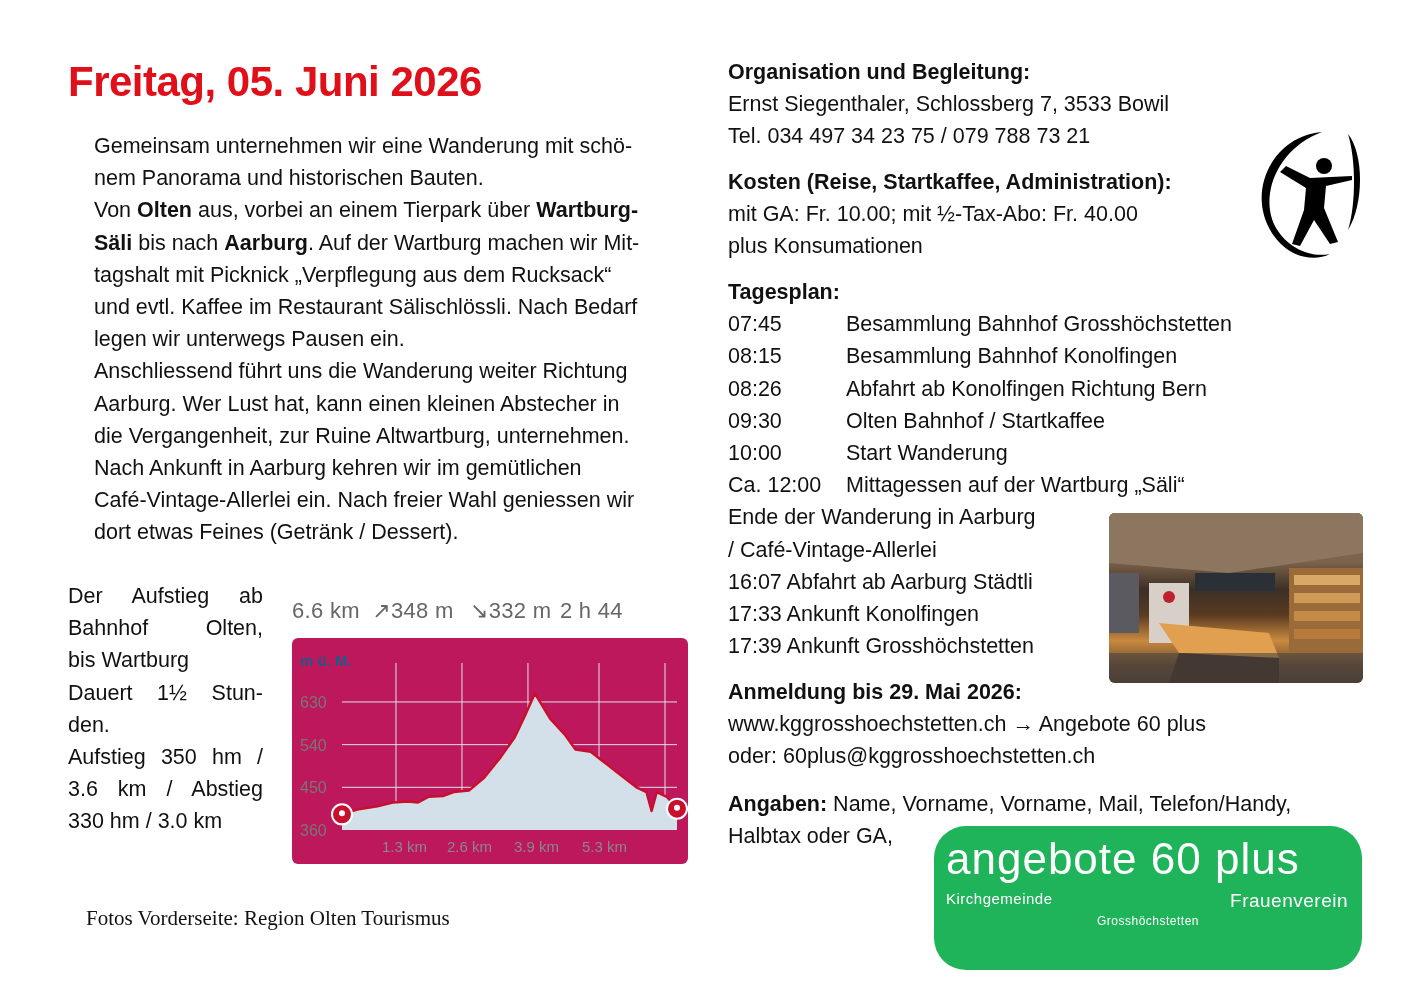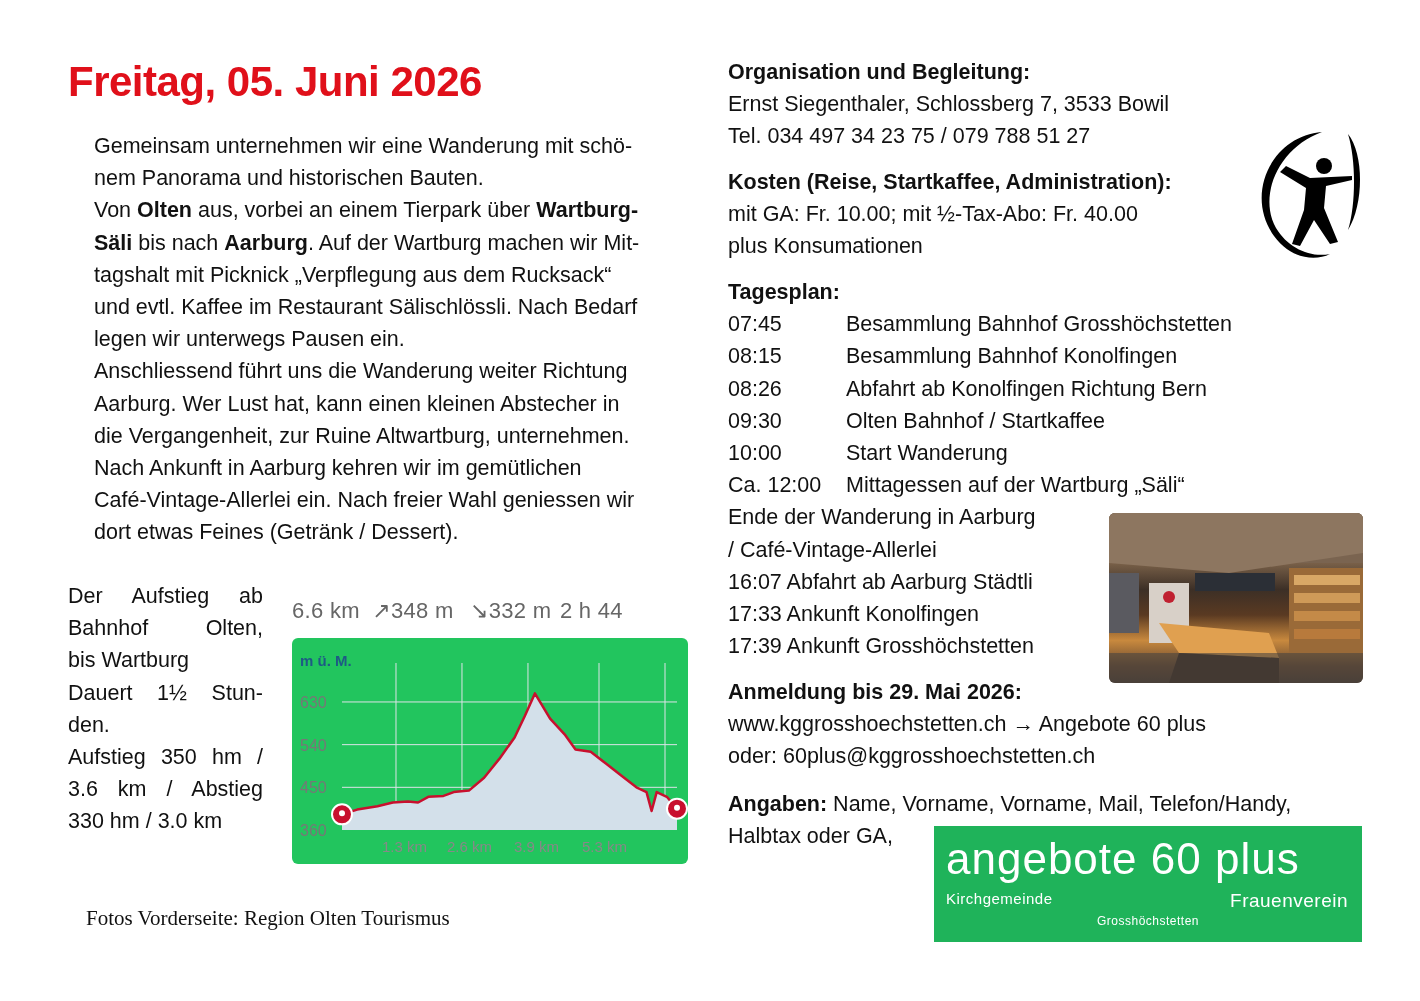--- a/index.html
+++ b/index.html
@@ -7,29 +7,29 @@
          font-family: "Liberation Sans", sans-serif; color: #111; }
   .abs { position: absolute; }
   .title { left: 68px; top: 58px; font-size: 42px; font-weight: bold; color: #e0101a;
            letter-spacing: -0.5px; white-space: nowrap; }
   .para { left: 68px; top: 130px; width: 615px; font-size: 21.5px; line-height: 32.2px; margin-left: 26px; }
   .para p { margin: 0; }
   .aufstieg { left: 68px; top: 580px; width: 195px; font-size: 21.5px; line-height: 32.2px; text-align: justify; }
   .aufstieg div { text-align: justify; text-align-last: justify; }
   .aufstieg div.nl { text-align-last: left; }
   .chart-head { left: 292px; top: 598px; font-size: 22px; color: #666; white-space: nowrap; letter-spacing: 0.3px; }
-  .chart-box { left: 292px; top: 638px; width: 396px; height: 226px; background: #22c55e; border-radius: 6px; }
+  .chart-box { left: 292px; top: 638px; width: 396px; height: 226px; background: #be185d; border-radius: 6px; }
   .footer-note { left: 86px; top: 906px; font-size: 21px; font-family: Liberation Serif, serif; }
   .right { left: 728px; width: 640px; font-size: 21.5px; line-height: 32.2px; }
   .right .h { font-weight: bold; }
   .sched-row { display: flex; }
   .sched-row .t { width: 118px; flex: none; }
   .photo { left: 1109px; top: 513px; width: 254px; height: 170px; border-radius: 6px; overflow: hidden;
            background: linear-gradient(180deg, #6b5846 0%, #8a6e52 25%, #3c2f26 45%, #5a3a22 60%, #c8893e 75%, #6b4a30 90%, #4a3a30 100%); }
-  .logo-box { left: 934px; top: 826px; width: 428px; height: 116px; background: #1fb35a; color: #fff; }
+  .logo-box { left: 934px; top: 826px; width: 428px; height: 144px; background: #1fb35a; color: #fff; border-radius: 32px; }
   .logo-box .big { position: absolute; left: 12px; top: 8px; font-size: 44px; letter-spacing: 1px; white-space: nowrap; }
   .logo-box .sm1 { position: absolute; left: 12px; top: 64px; font-size: 15px; letter-spacing: 0.5px; }
   .logo-box .sm2 { position: absolute; right: 14px; top: 64px; font-size: 19px; letter-spacing: 0.5px; }
   .logo-box .sm3 { position: absolute; left: 0; width: 100%; text-align: center; top: 88px; font-size: 12px; letter-spacing: 0.5px; }
 </style>
 </head>
 <body>
 
 <div class="abs title">Freitag, 05. Juni 2026</div>
 
@@ -93,21 +93,21 @@
       <circle cx="385" cy="170.66129032258064" r="10" fill="#c8102e" stroke="#fff" stroke-width="2"></circle>
       <circle cx="385" cy="169.66129032258064" r="3" fill="#fff"></circle>
     </svg>
 </div>
 
 <div class="abs footer-note">Fotos Vorderseite: Region Olten Tourismus</div>
 
 <div class="abs right" style="top:56px;">
   <div class="h">Organisation und Begleitung:</div>
   <div>Ernst Siegenthaler, Schlossberg 7, 3533 Bowil</div>
-  <div>Tel. 034 497 34 23 75 / 079 788 51 27</div>
+  <div>Tel. 034 497 34 23 75 / 079 788 73 21</div>
 </div>
 
 <div class="abs" style="left:1252px; top:124px; width:116px; height:140px;">
   <svg width="116" height="140" viewBox="0 0 116 140">
     <path d="M70 8 C 20 12, -8 70, 22 112 C 38 134, 62 138, 78 130 C 58 134, 36 124, 24 104 C 6 72, 26 24, 70 8 Z" fill="#000"></path>
     <path d="M96 10 C 112 30, 112 80, 96 106 C 104 80, 104 36, 96 10 Z" fill="#000"></path>
     <circle cx="72" cy="42" r="8" fill="#000"></circle>
     <path d="M28 48 L 34 42 L 58 54 L 100 52 L 100 56 L 74 62 L 72 84 L 86 118 L 78 120 L 62 96 L 48 122 L 40 120 L 52 86 L 54 64 Z" fill="#000"></path>
   </svg>
 </div>

